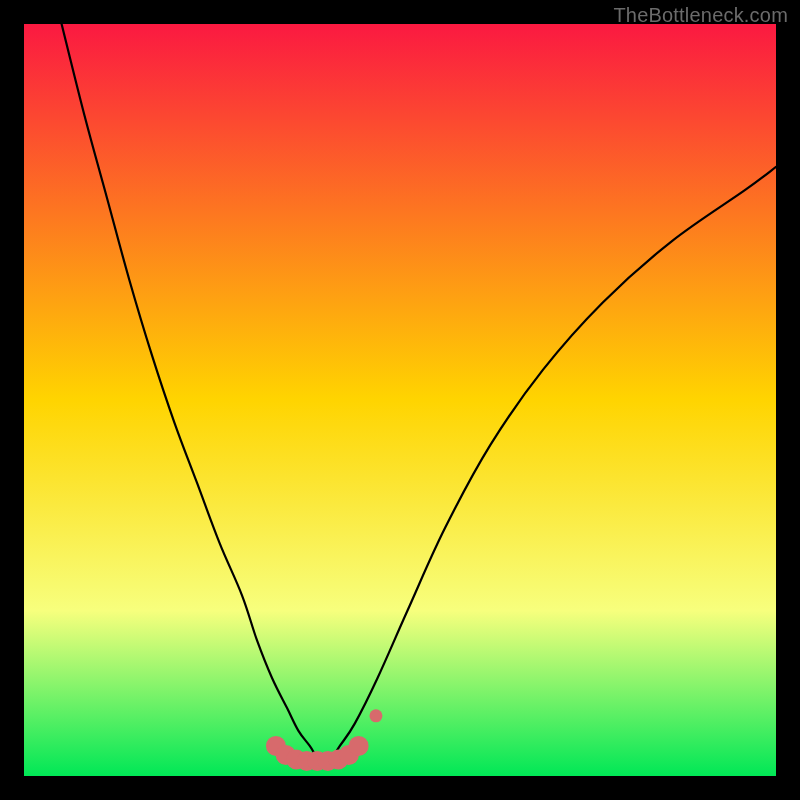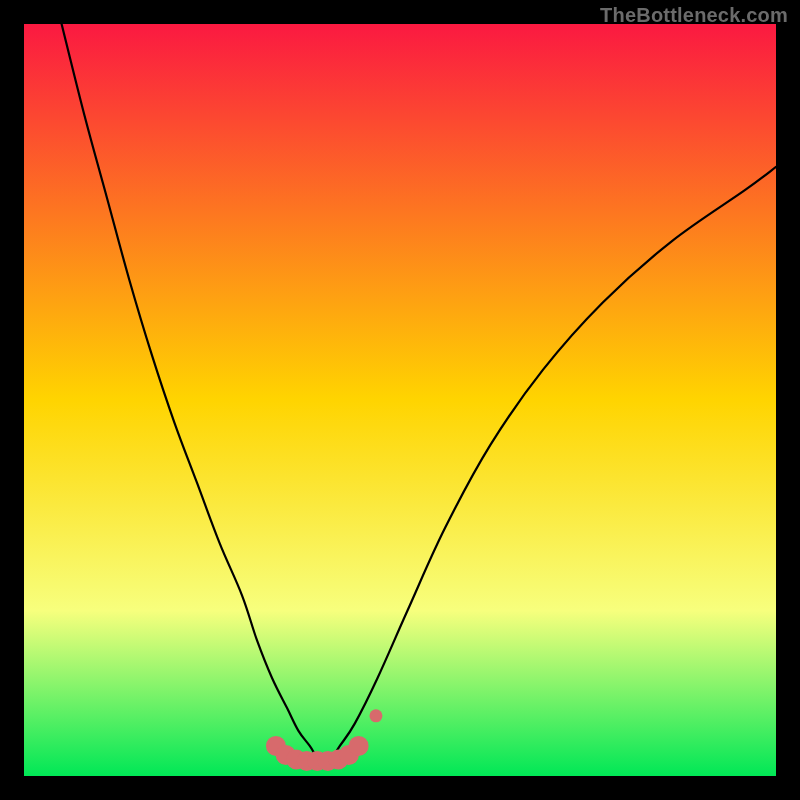--- a/index.html
+++ b/index.html
@@ -25,21 +25,21 @@
     top: 24px;
     width: 752px;
     height: 752px;
   }
   .watermark {
     position: absolute;
     top: 4px;
     right: 12px;
     color: #6b6b6b;
     font-size: 20px;
-    font-weight: 700;
+    font-weight: 400;
     letter-spacing: 0.2px;
     pointer-events: none;
   }
 </style>
 </head>
 <body>
 
 <div class="frame">
   <svg class="plot" viewBox="0 0 752 752" preserveAspectRatio="none">
     <defs>

